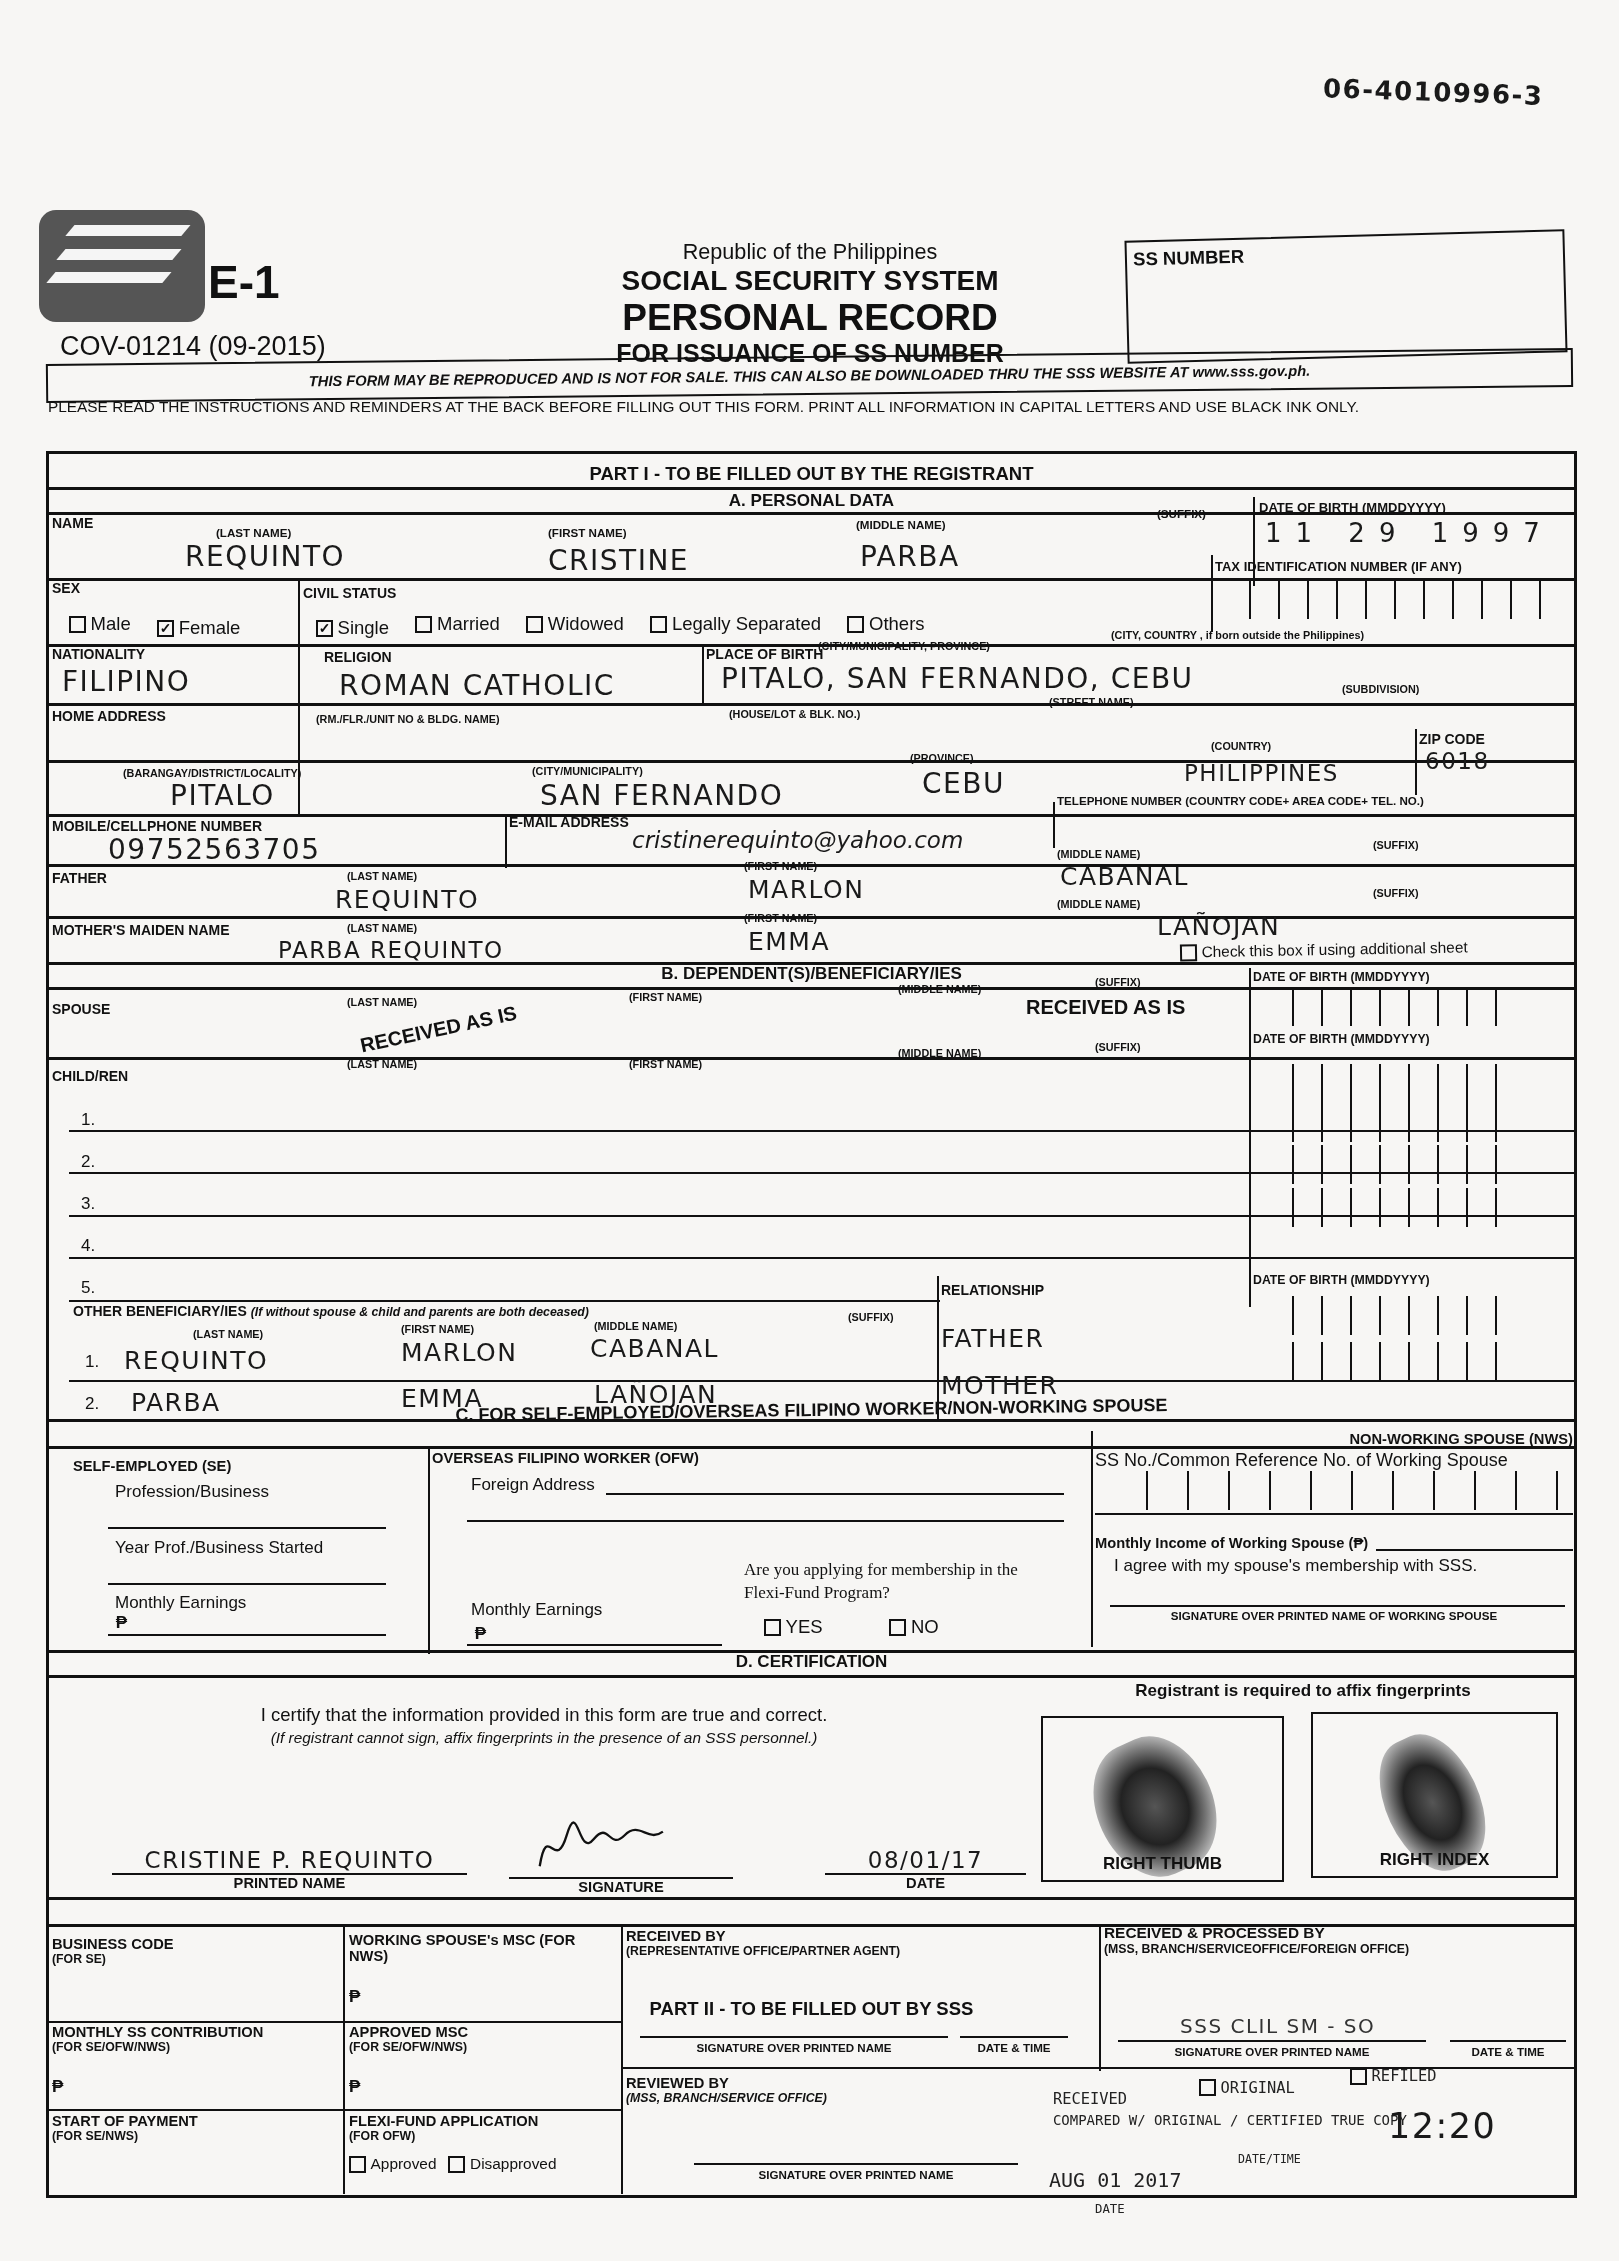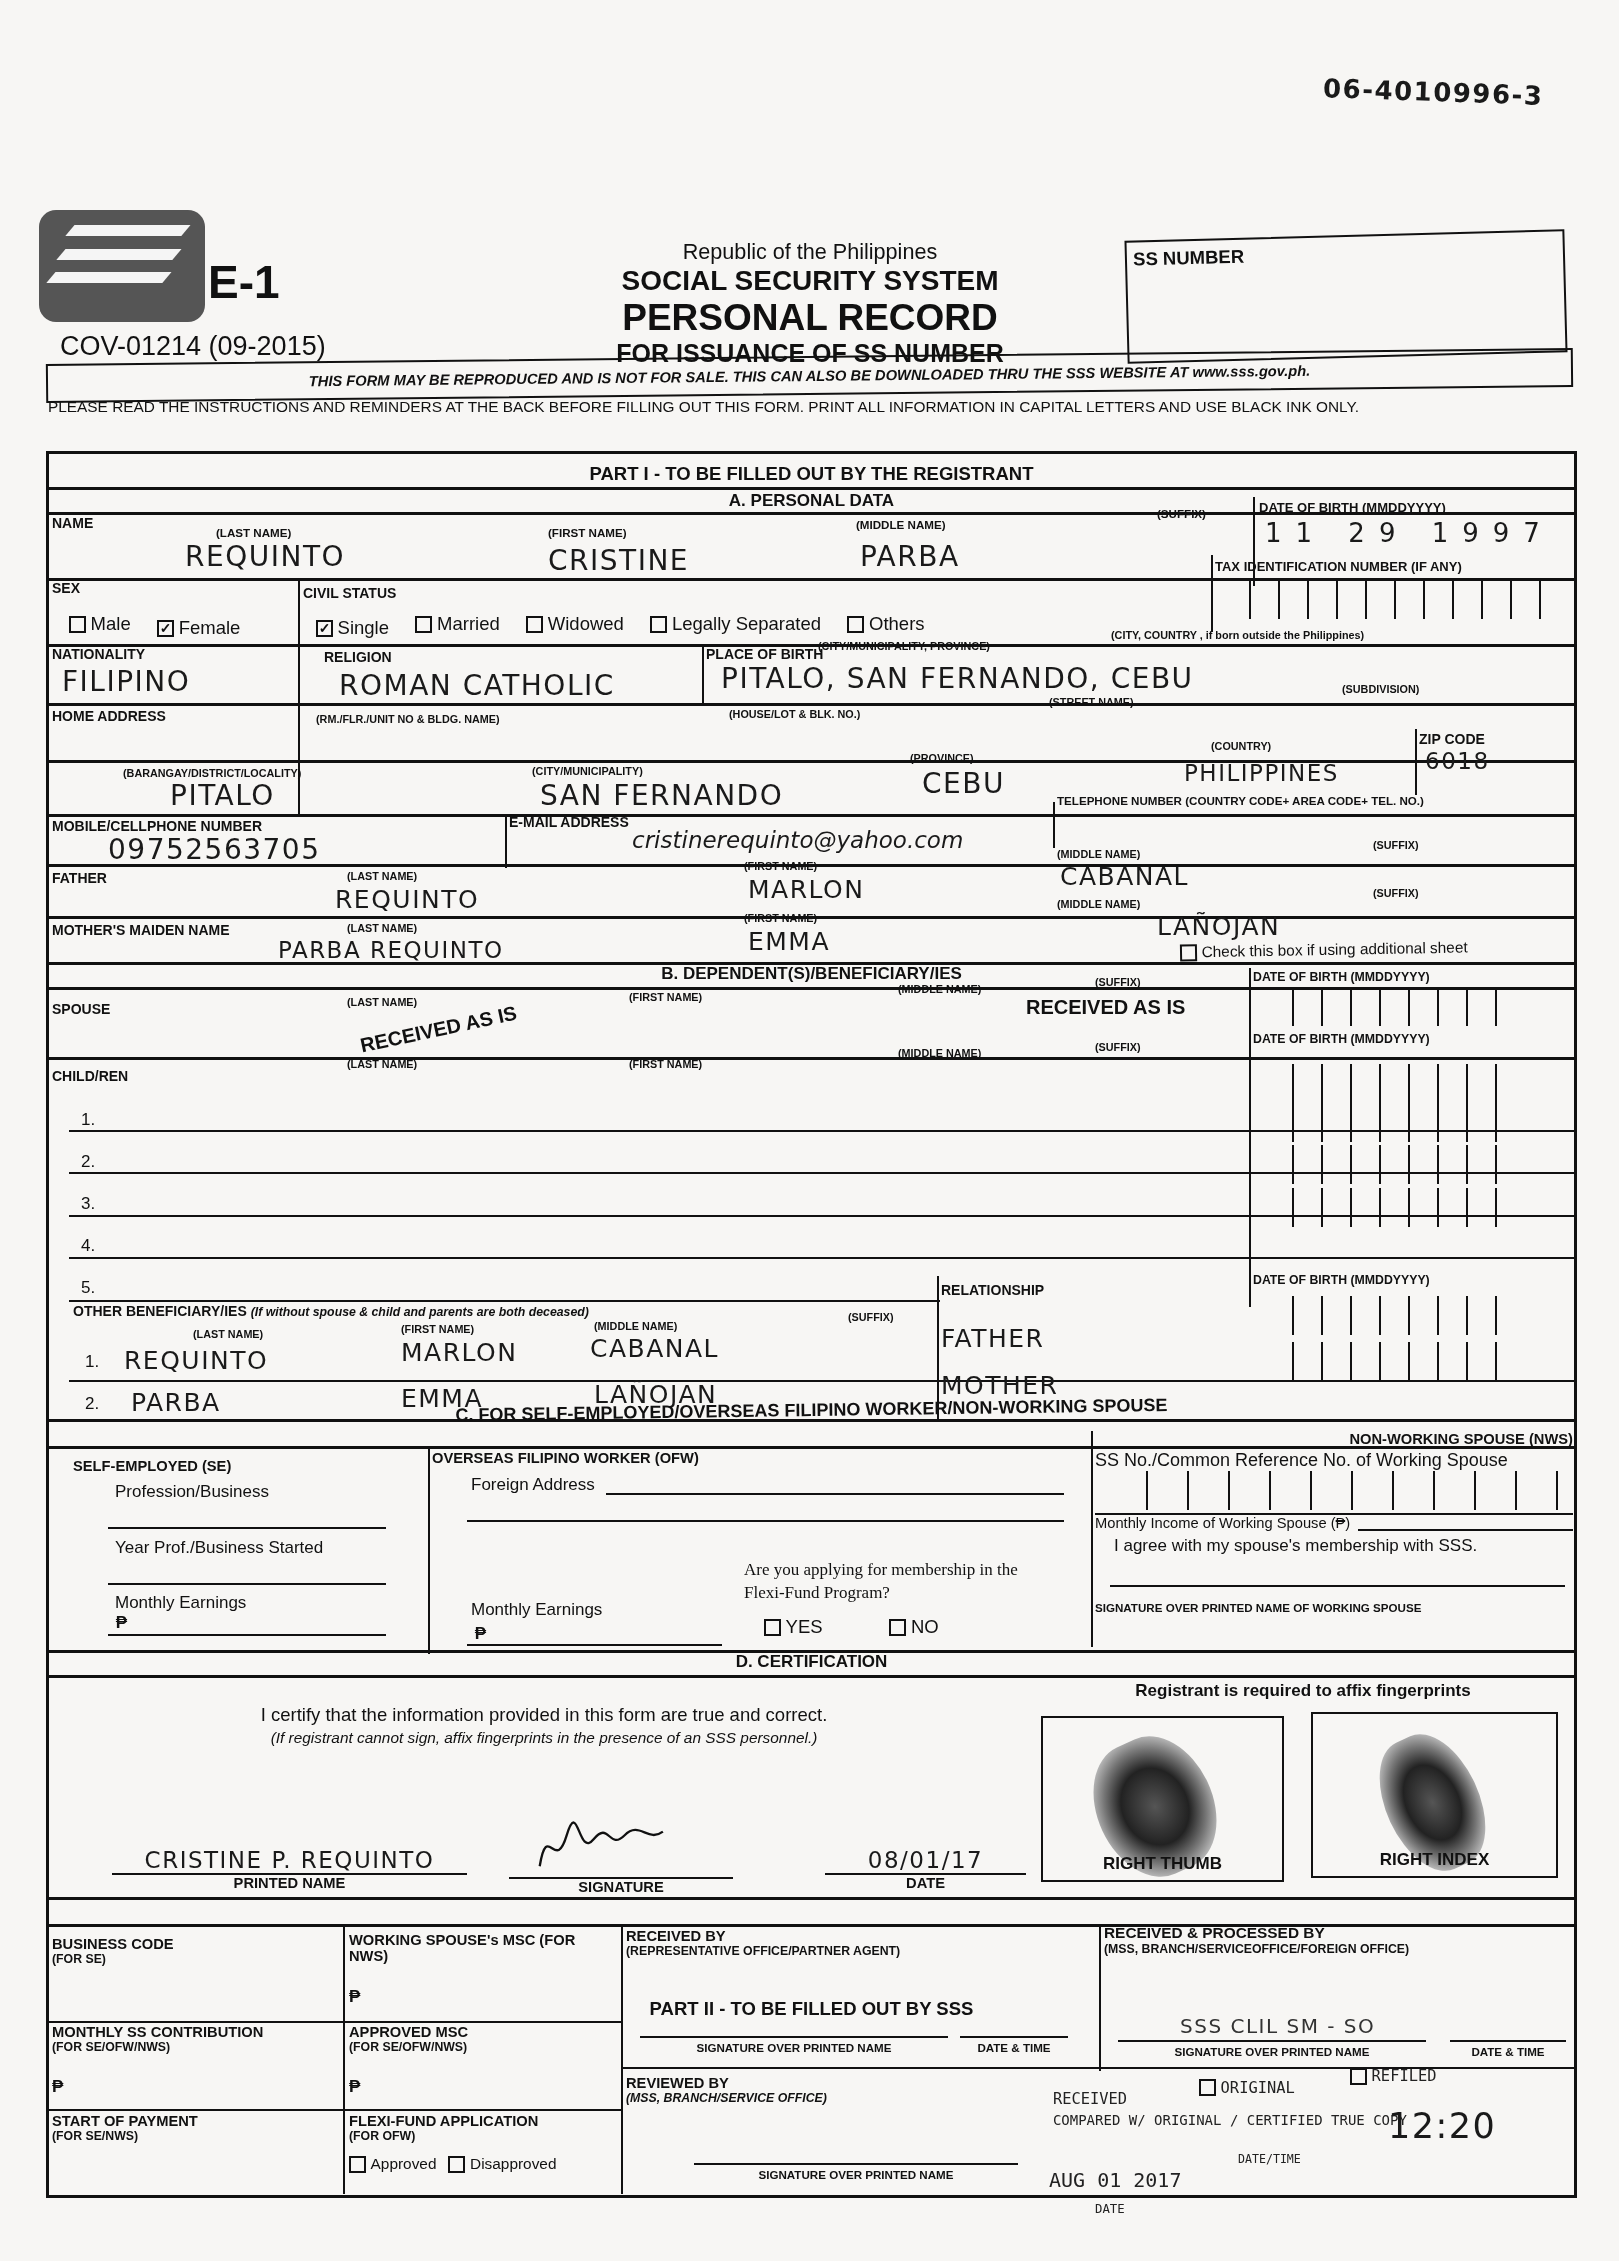--- a/index.html
+++ b/index.html
@@ -362,27 +362,27 @@
       <span style="width:41px;"></span>
       <span style="width:41px;"></span>
       <span style="width:41px;"></span>
       <span style="width:41px;"></span>
       <span style="width:41px;"></span>
       <span style="width:41px;"></span>
       <span style="width:41px;"></span>
       <span style="width:41px;"></span>
       <span style="width:41px;"></span>
     </div>
-  <div style="border-top:2.3px solid #111;margin-top:3.1px;display:flex;align-items:center;padding-top:0;">
+  <div style="border-top:2.3px solid #111;margin-top:3.1px;display:flex;align-items:center;padding-top:20px;font-weight:bold;">
     <span style="font-size:14.7px;">Monthly Income of Working Spouse (₱)</span>
     <span style="flex:1;border-bottom:2.3px solid #111;margin-left:7.7px;height:15.4px;"></span>
   </div>
   <div style="font-size:17px;margin:4.6px 0 0 19px;">I agree with my spouse's membership with SSS.</div>
   <div style="border-bottom:2.3px solid #111;height:31px;margin:0 7.7px 0 15.4px;"></div>
-  <div style="font-size:11.6px;font-weight:bold;text-align:left;margin-top:14px;">SIGNATURE OVER PRINTED NAME OF WORKING SPOUSE</div>
+  <div style="font-size:11.6px;font-weight:bold;text-align:center;margin-top:2px;">SIGNATURE OVER PRINTED NAME OF WORKING SPOUSE</div>
 </div>
 
 <div class="hline" style="left:46px;top:1650px;width:1531px;"></div>
 <div class="abs sec-title" style="left:46px;top:1652px;width:1531px;font-size:17px;">D. CERTIFICATION</div>
 <div class="hline" style="left:46px;top:1675px;width:1531px;"></div>
 
 <div class="abs" style="left:139px;top:1704px;width:810px;text-align:center;">
   <div style="font-size:18.5px;">I certify that the information provided in this form are true and correct.</div>
   <div style="font-size:15.4px;font-style:italic;margin-top:3.1px;">(If registrant cannot sign, affix fingerprints in the presence of an SSS personnel.)</div>
 </div>

